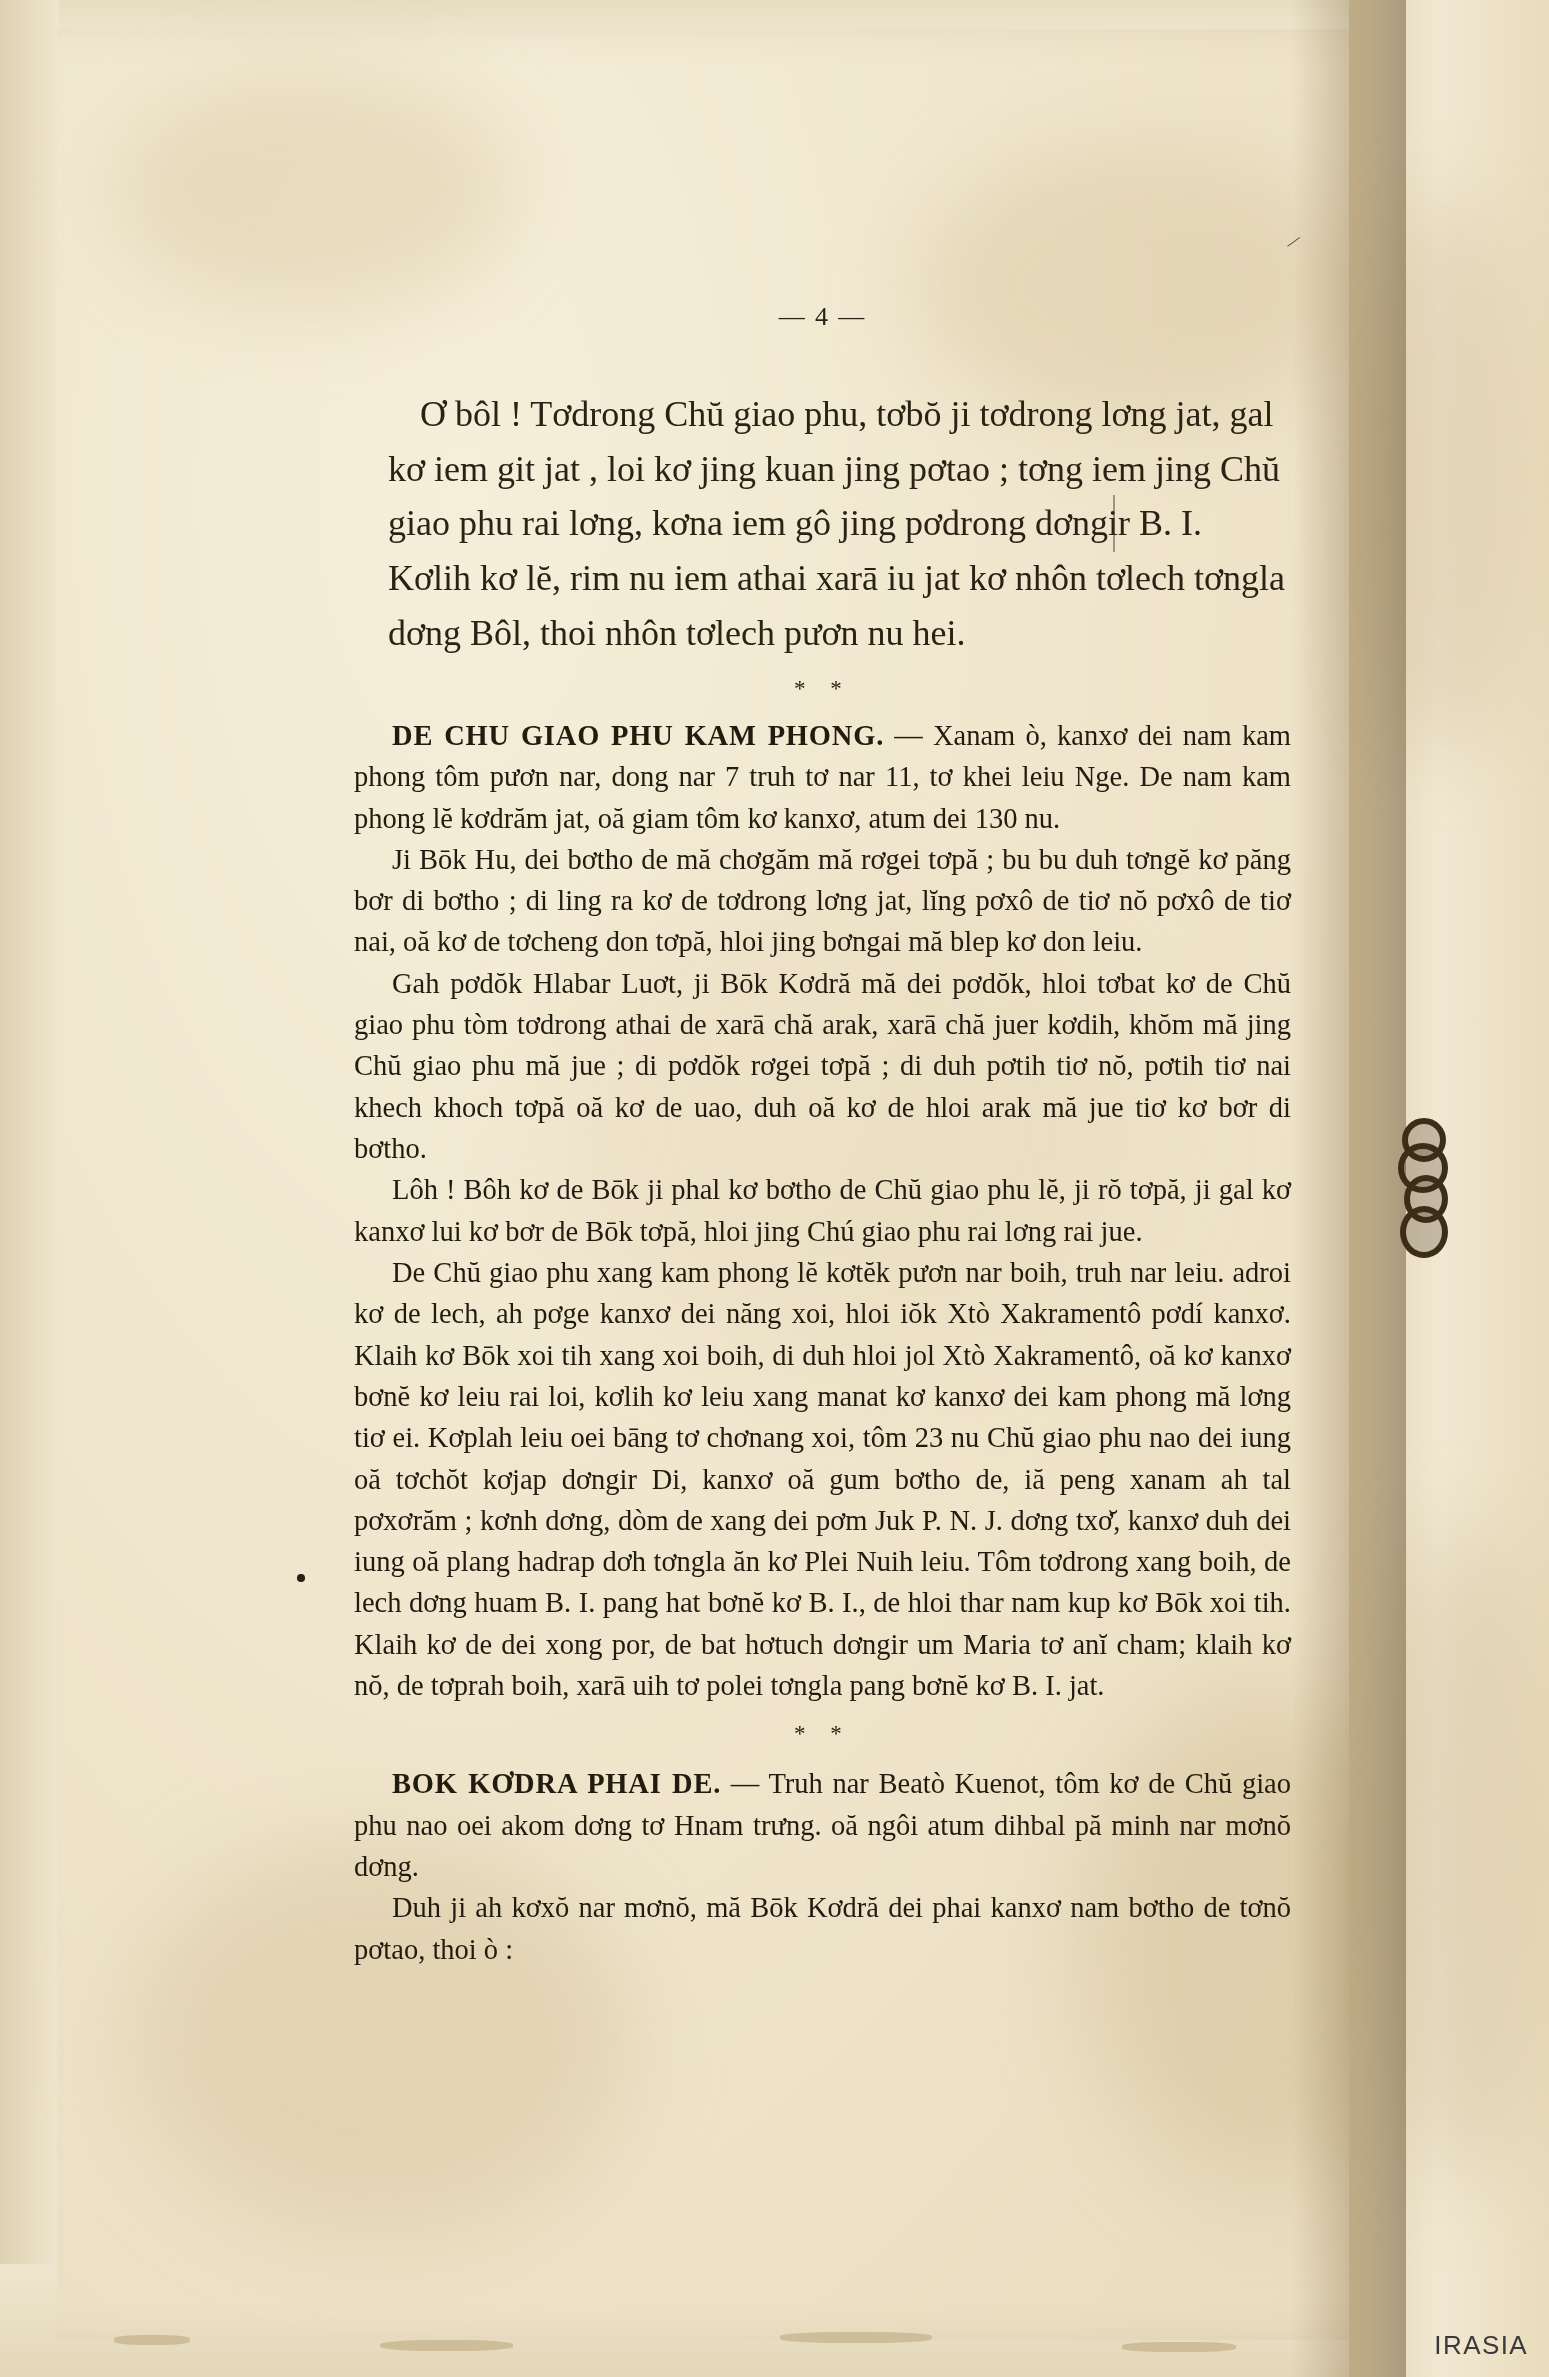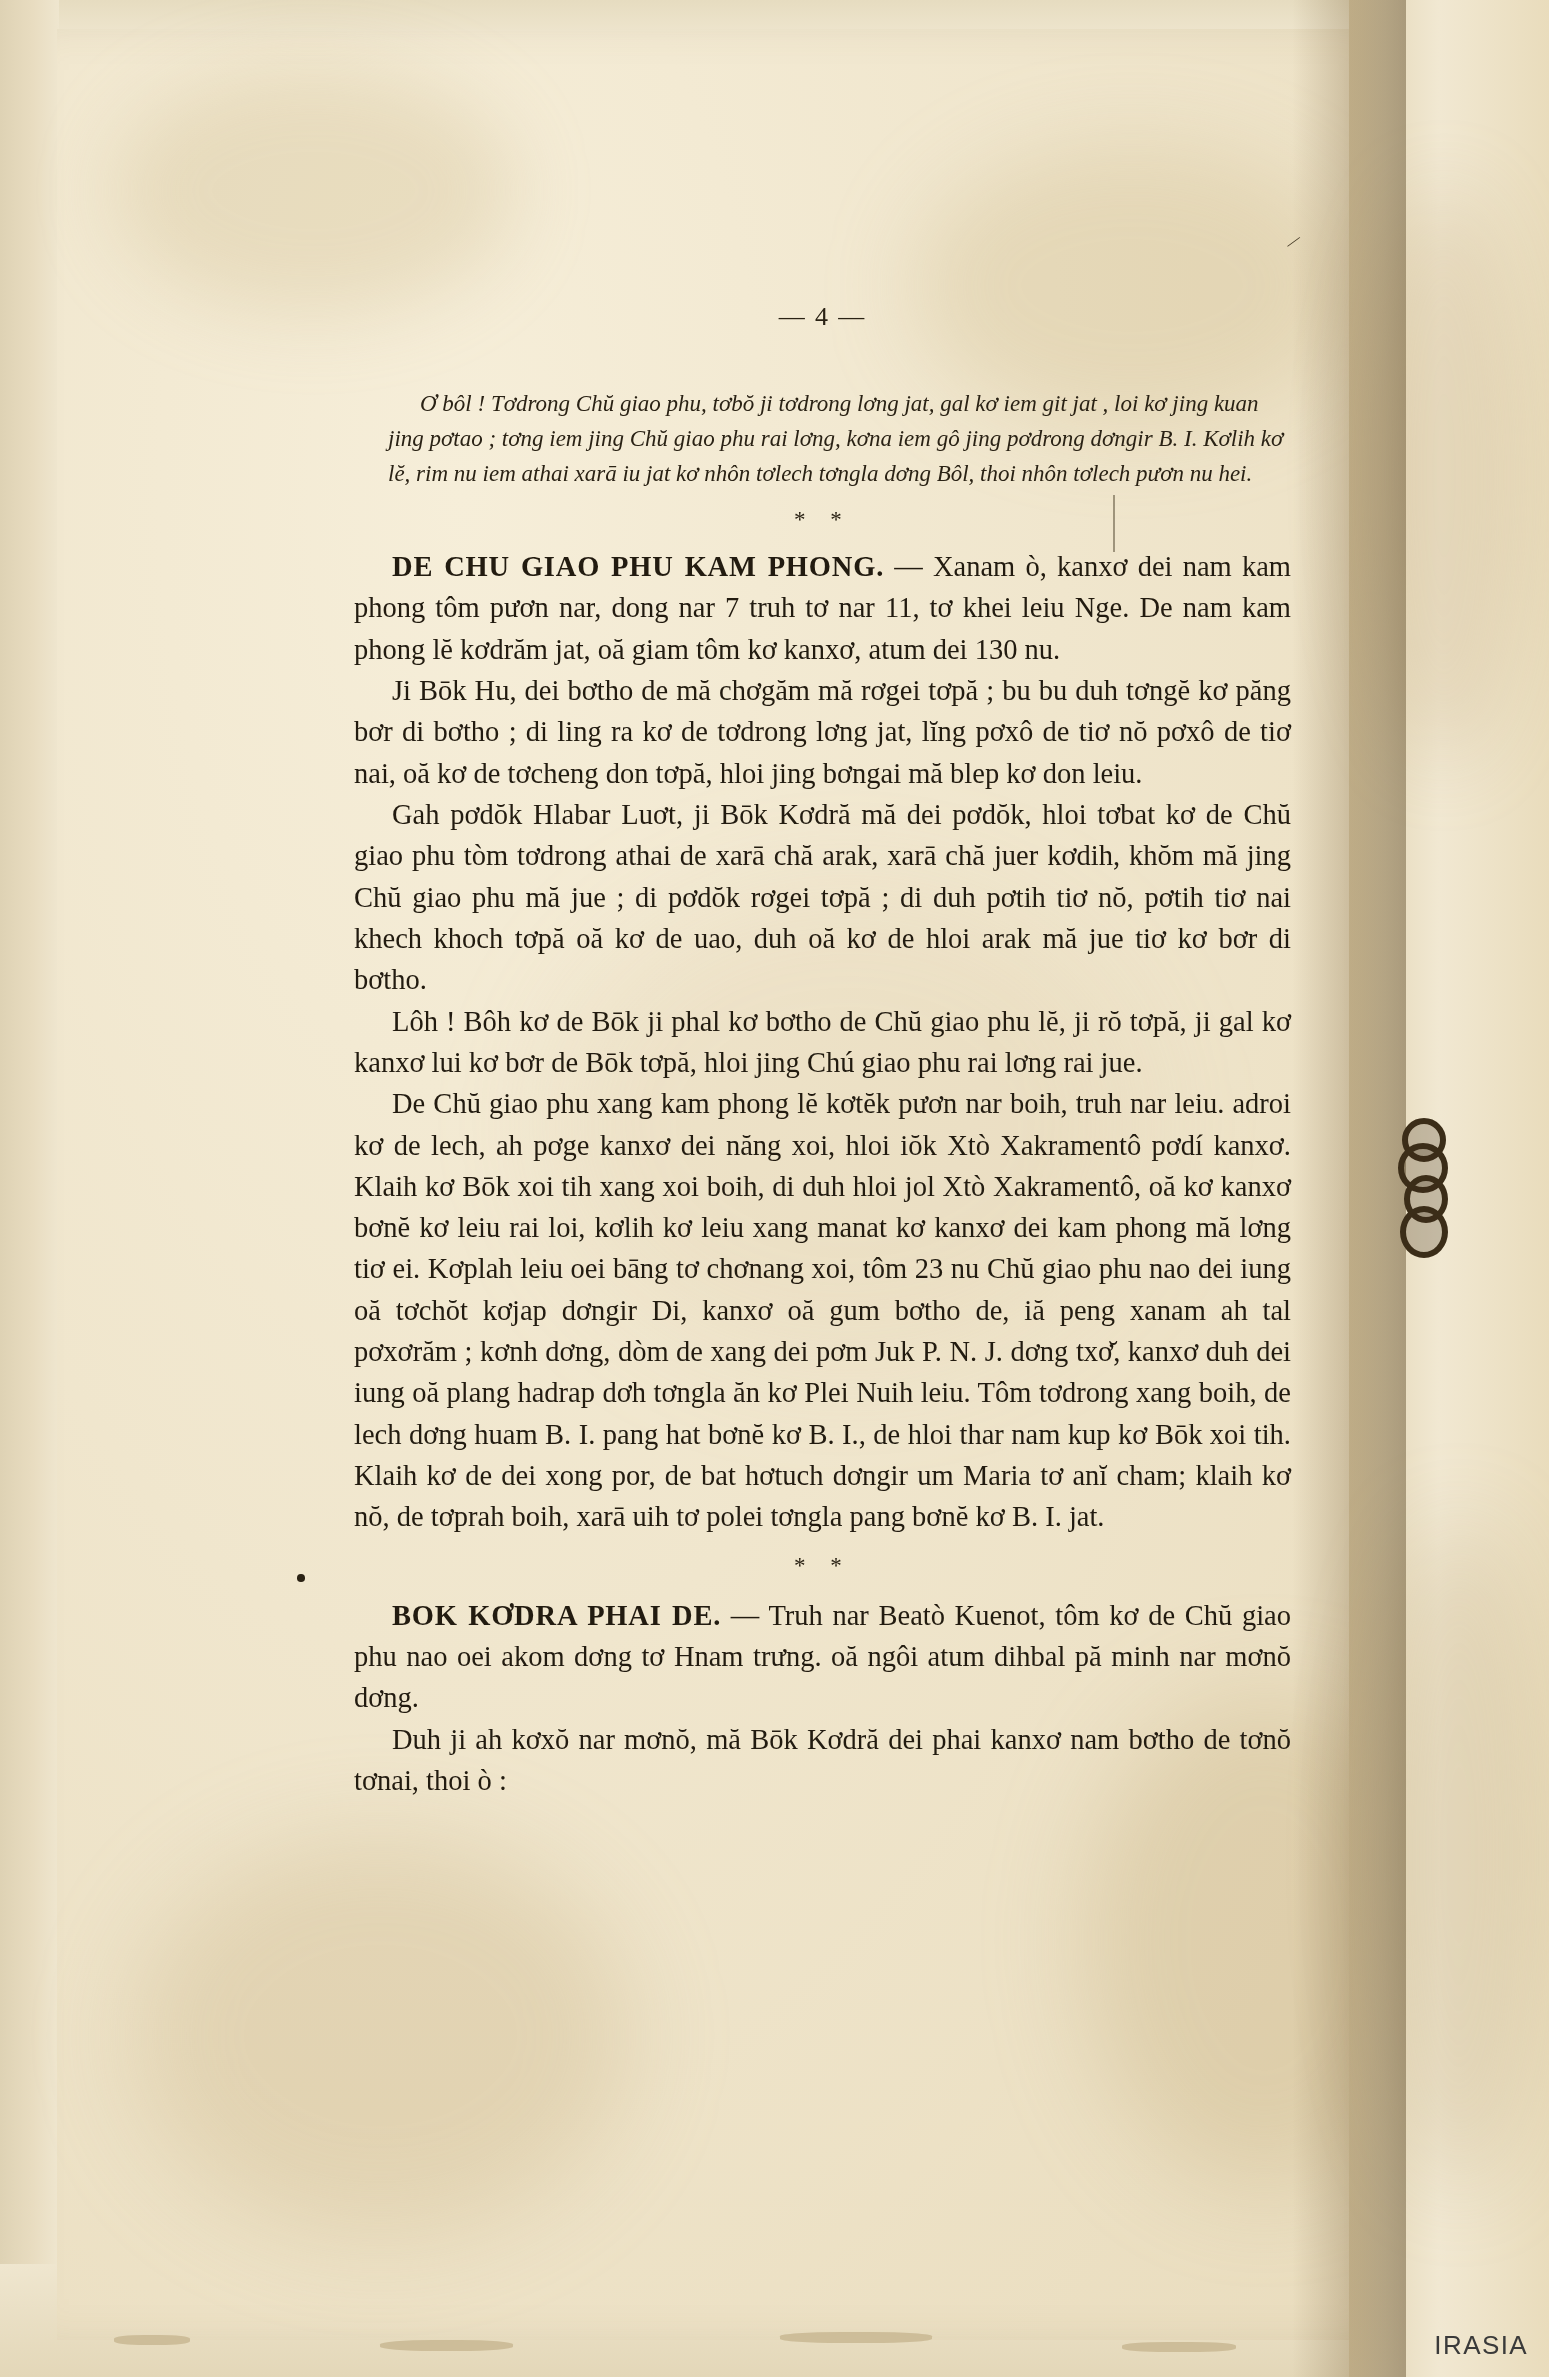--- a/index.html
+++ b/index.html
@@ -108,22 +108,21 @@
 
   .folio {
     text-align: center;
     font-size: 26px;
     letter-spacing: 1.9px;
     margin-bottom: 55px;
     color: #2a2214;
   }
 
   .italic-block {
-    font-style: italic;
-    font-size: 23px;
+    font-size: 36px;
     line-height: 1.52;
     margin: 0 0 11.4px 34px;
     text-indent: 32px;
     color: #2a2215;
   }
 
   .dingbat {
     text-align: center;
     font-size: 23px;
     letter-spacing: 9.5px;
@@ -235,21 +234,21 @@
 
     <p class="body" style="text-indent: 38px;"><span class="run-head">DE CHU GIAO PHU KAM PHONG.</span> — Xanam ò, kanxơ dei nam kam phong tôm pươn nar, dong nar 7 truh tơ nar 11, tơ khei leiu Nge. De nam kam phong lĕ kơdrăm jat, oă giam tôm kơ kanxơ, atum dei 130 nu.</p>
     <p class="body">Ji Bōk Hu, dei bơtho de mă chơgăm mă rơgei tơpă ; bu bu duh tơngĕ kơ păng bơr di bơtho ; di ling ra kơ de tơdrong lơng jat, lĭng pơxô de tiơ nŏ pơxô de tiơ nai, oă kơ de tơcheng don tơpă, hloi jing bơngai mă blep kơ don leiu.</p>
     <p class="body">Gah pơdŏk Hlabar Luơt, ji Bōk Kơdră mă dei pơdŏk, hloi tơbat kơ de Chŭ giao phu tòm tơdrong athai de xarā chă arak, xarā chă juer kơdih, khŏm mă jing Chŭ giao phu mă jue ; di pơdŏk rơgei tơpă ; di duh pơtih tiơ nŏ, pơtih tiơ nai khech khoch tơpă oă kơ de uao, duh oă kơ de hloi arak mă jue tiơ kơ bơr di bơtho.</p>
     <p class="body">Lôh ! Bôh kơ de Bōk ji phal kơ bơtho de Chŭ giao phu lĕ, ji rŏ tơpă, ji gal kơ kanxơ lui kơ bơr de Bōk tơpă, hloi jing Chú giao phu rai lơng rai jue.</p>
     <p class="body">De Chŭ giao phu xang kam phong lĕ kơtĕk pươn nar boih, truh nar leiu. adroi kơ de lech, ah pơge kanxơ dei năng xoi, hloi iŏk Xtò Xakramentô pơdí kanxơ. Klaih kơ Bōk xoi tih xang xoi boih, di duh hloi jol Xtò Xakramentô, oă kơ kanxơ bơnĕ kơ leiu rai loi, kơlih kơ leiu xang manat kơ kanxơ dei kam phong mă lơng tiơ ei. Kơplah leiu oei bāng tơ chơnang xoi, tôm 23 nu Chŭ giao phu nao dei iung oă tơchŏt kơjap dơngir Di, kanxơ oă gum bơtho de, iă peng xanam ah tal pơxơrăm ; kơnh dơng, dòm de xang dei pơm Juk P. N. J. dơng txơ̆, kanxơ duh dei iung oă plang hadrap dơh tơngla ăn kơ Plei Nuih leiu. Tôm tơdrong xang boih, de lech dơng huam B. I. pang hat bơnĕ kơ B. I., de hloi thar nam kup kơ Bōk xoi tih. Klaih kơ de dei xong por, de bat hơtuch dơngir um Maria tơ anĭ cham; klaih kơ nŏ, de tơprah boih, xarā uih tơ polei tơngla pang bơnĕ kơ B. I. jat.</p>
 
     <div class="dingbat">* *</div>
 
     <p class="body" style="text-indent: 38px; margin-top: 16px;"><span class="run-head">BOK KƠDRA PHAI DE.</span> — Truh nar Beatò Kuenot, tôm kơ de Chŭ giao phu nao oei akom dơng tơ Hnam trưng. oă ngôi atum dihbal pă minh nar mơnŏ dơng.</p>
-    <p class="body">Duh ji ah kơxŏ nar mơnŏ, mă Bōk Kơdră dei phai kanxơ nam bơtho de tơnŏ tơnai, thoi ò :</p>
+    <p class="body">Duh ji ah kơxŏ nar mơnŏ, mă Bōk Kơdră dei phai kanxơ nam bơtho de tơnŏ pơtao, thoi ò :</p>
   </div>
 
   <div class="bullet-left"></div>
   <div class="tick-right">⁄</div>
   <div class="rule-short"></div>
 
   <div id="irasia">IRASIA</div>
 </div>
 
 

